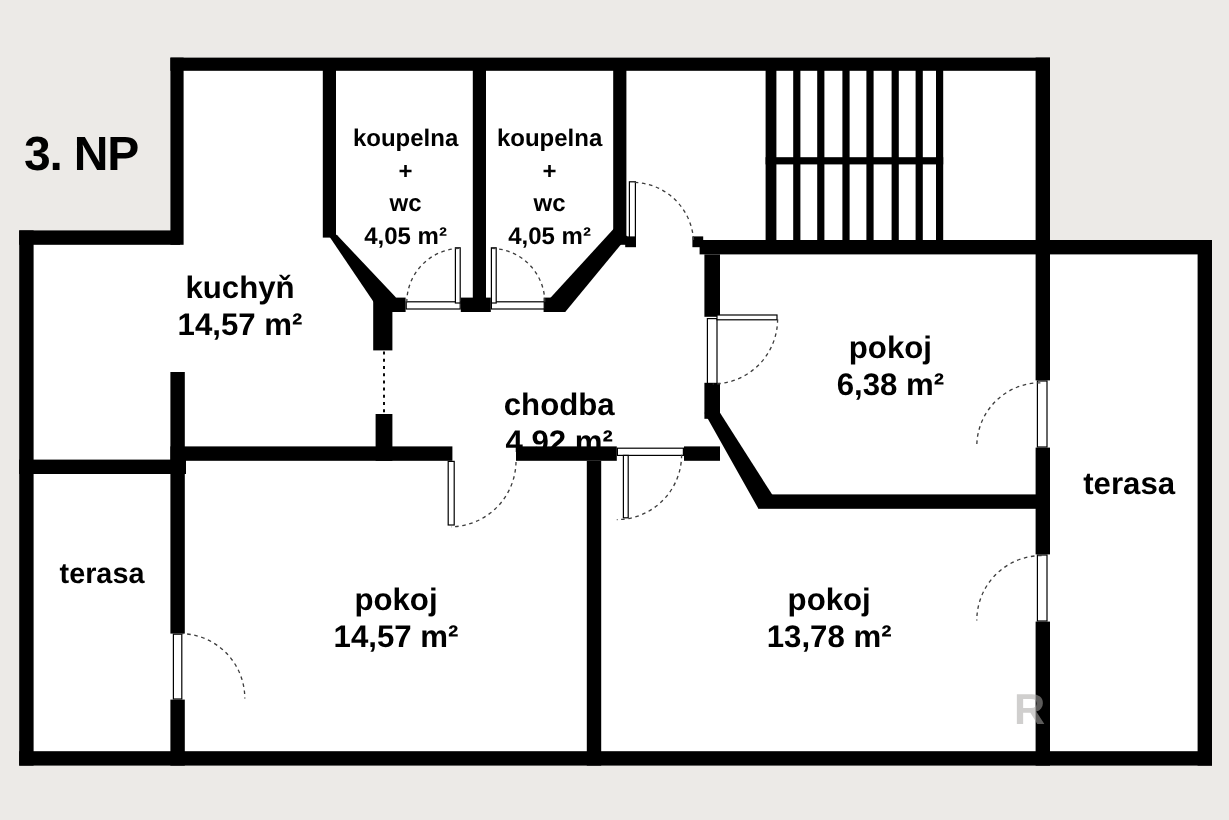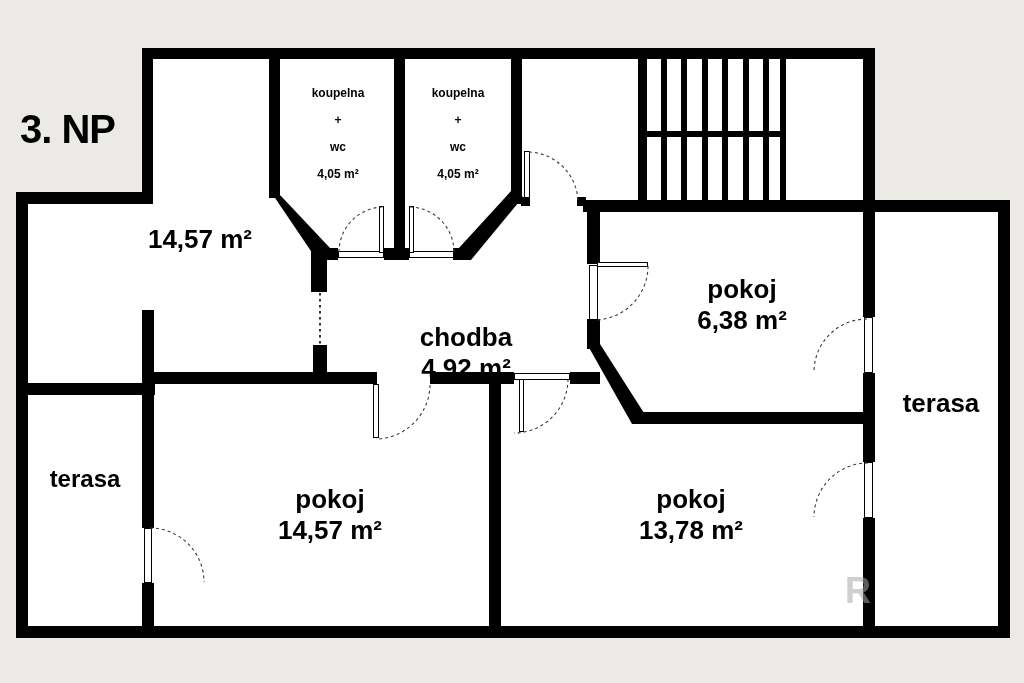--- a/index.html
+++ b/index.html
@@ -12,21 +12,21 @@
   .frame{fill:#fff;stroke:#000;stroke-width:1;}
   .leaf{fill:#fff;stroke:#000;stroke-width:1;}
   .arc{fill:none;stroke:#3c3c3c;stroke-width:1.1;stroke-dasharray:3 3;}
   .dash-open{fill:none;stroke:#000;stroke-width:1.6;stroke-dasharray:2.5 3.5;}
   .floor-title{
     position:absolute;left:20px;top:107px;font-size:40px;font-weight:700;
     letter-spacing:-1px;white-space:nowrap;
   }
   .room-label{position:absolute;text-align:center;font-weight:700;}
   .room-label .line{display:block;}
-  .lbl-bath{font-size:12px;line-height:27px;}
+  .lbl-bath{font-size:20px;line-height:27px;margin-top:23px;}
   .lbl-room{font-size:26px;line-height:31px;}
   .lbl-terasa-left{font-size:24px;line-height:30px;}
   .wm{font-family:"Liberation Sans",sans-serif;font-weight:700;}
 </style>
 </head>
 <body>
 
 <div class="canvas">
 
   <svg class="plan" viewBox="0 0 1024 683">
@@ -136,20 +136,21 @@
   </div>
 
   <div class="room-label lbl-bath" style="left:396px;top:80px;width:124px;">
     <span class="line">koupelna</span>
     <span class="line">+</span>
     <span class="line">wc</span>
     <span class="line">4,05 m²</span>
   </div>
 
   <div class="room-label lbl-room" style="left:118px;top:224px;width:164px;">
+    <span class="line">kuchyň</span>
     <span class="line">14,57 m²</span>
   </div>
 
   <div class="room-label lbl-room" style="left:385px;top:283px;width:162px;margin-top:39px;">
     <span class="line">chodba</span>
     <span class="line">4,92 m²</span>
   </div>
 
   <div class="room-label lbl-room" style="left:661px;top:274px;width:162px;">
     <span class="line">pokoj</span>

